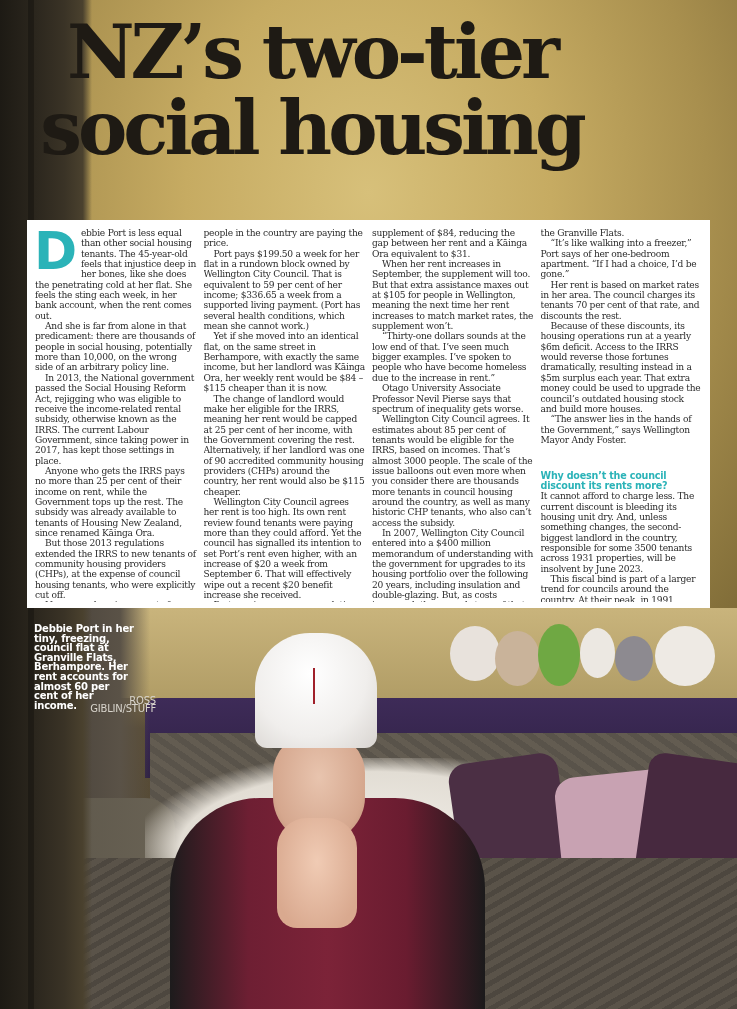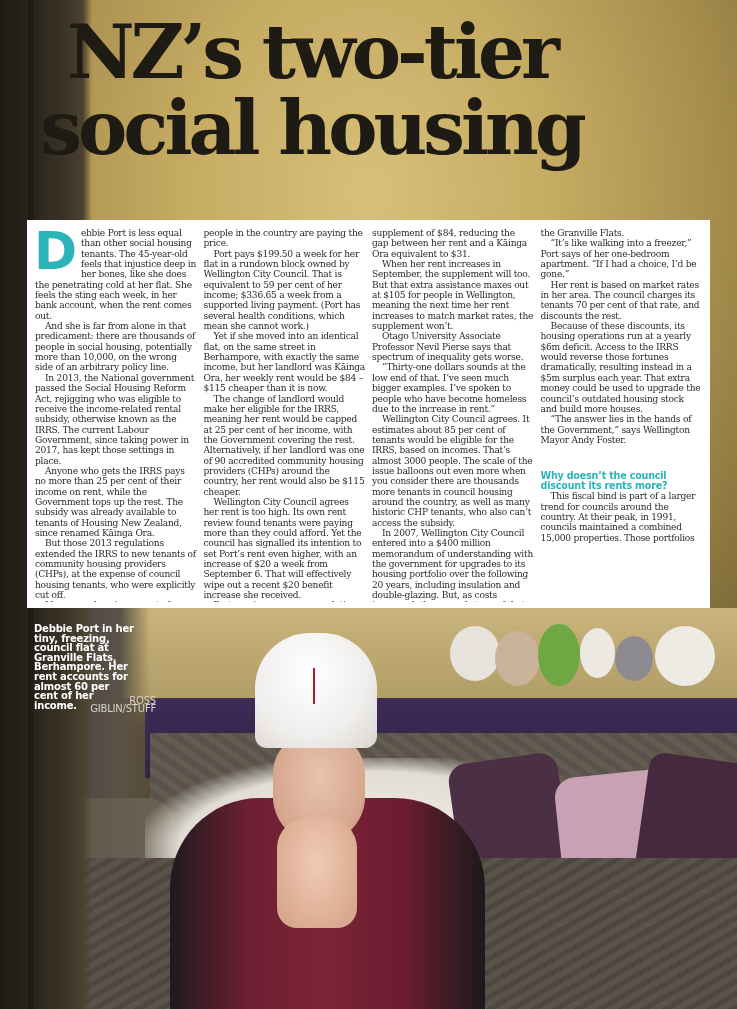--- a/index.html
+++ b/index.html
@@ -205,31 +205,32 @@
       <p class="noindent">people in the country are paying the price.</p>
       <p>Port pays $199.50 a week for her flat in a rundown block owned by Wellington City Council. That is equivalent to 59 per cent of her income; $336.65 a week from a supported living payment. (Port has several health conditions, which mean she cannot work.)</p>
       <p>Yet if she moved into an identical flat, on the same street in Berhampore, with exactly the same income, but her landlord was Kāinga Ora, her weekly rent would be $84 – $115 cheaper than it is now.</p>
       <p>The change of landlord would make her eligible for the IRRS, meaning her rent would be capped at 25 per cent of her income, with the Government covering the rest. Alternatively, if her landlord was one of 90 accredited community housing providers (CHPs) around the country, her rent would also be $115 cheaper.</p>
       <p>Wellington City Council agrees her rent is too high. Its own rent review found tenants were paying more than they could afford. Yet the council has signalled its intention to set Port’s rent even higher, with an increase of $20 a week from September 6. That will effectively wipe out a recent $20 benefit increase she received.</p>
       <p>Port receives an accommodation</p>
     </div>
     <div class="col">
       <p class="noindent">supplement of $84, reducing the gap between her rent and a Kāinga Ora equivalent to $31.</p>
       <p>When her rent increases in September, the supplement will too. But that extra assistance maxes out at $105 for people in Wellington, meaning the next time her rent increases to match market rates, the supplement won’t.</p>
+      <p>“Thirty-one dollars sounds at the low end of that. I’ve seen much bigger examples. I’ve spoken to people who have become homeless due to the increase in rent.”</p>
       <p>Otago University Associate Professor Nevil Pierse says that spectrum of inequality gets worse.</p>
-      <p>“Thirty-one dollars sounds at the low end of that. I’ve seen much bigger examples. I’ve spoken to people who have become homeless due to the increase in rent.”</p>
       <p>Wellington City Council agrees. It estimates about 85 per cent of tenants would be eligible for the IRRS, based on incomes. That’s almost 3000 people. The scale of the issue balloons out even more when you consider there are thousands more tenants in council housing around the country, as well as many historic CHP tenants, who also can’t access the subsidy.</p>
       <p>In 2007, Wellington City Council entered into a $400 million memorandum of understanding with the government for upgrades to its housing portfolio over the following 20 years, including insulation and double-glazing. But, as costs increased, the second stage of that plan stalled – including upgrades to</p>
     </div>
     <div class="col">
       <p class="noindent">the Granville Flats.</p>
       <p>“It’s like walking into a freezer,” Port says of her one-bedroom apartment. “If I had a choice, I’d be gone.”</p>
       <p>Her rent is based on market rates in her area. The council charges its tenants 70 per cent of that rate, and discounts the rest.</p>
       <p>Because of these discounts, its housing operations run at a yearly $6m deficit. Access to the IRRS would reverse those fortunes dramatically, resulting instead in a $5m surplus each year. That extra money could be used to upgrade the council’s outdated housing stock and build more houses.</p>
       <p>“The answer lies in the hands of the Government,” says Wellington Mayor Andy Foster.</p>
       <h3 class="subhead">Why doesn’t the council discount its rents more?</h3>
+      <p class="noindent">It cannot afford to charge less. The current discount is bleeding its housing unit dry. And, unless something changes, the second-biggest landlord in the country, responsible for some 3500 tenants across 1931 properties, will be insolvent by June 2023.</p>
       <p>This fiscal bind is part of a larger trend for councils around the country. At their peak, in 1991, councils maintained a combined 15,000 properties. Those portfolios</p>
     </div>
   </article>
 
   <div class="caption">Debbie Port in her tiny, freezing, council flat at Granville Flats, Berhampore. Her rent accounts for almost 60 per cent of her income.</div>
   <div class="credit">ROSS GIBLIN/STUFF</div>
 </div>
 
 </body></html>

